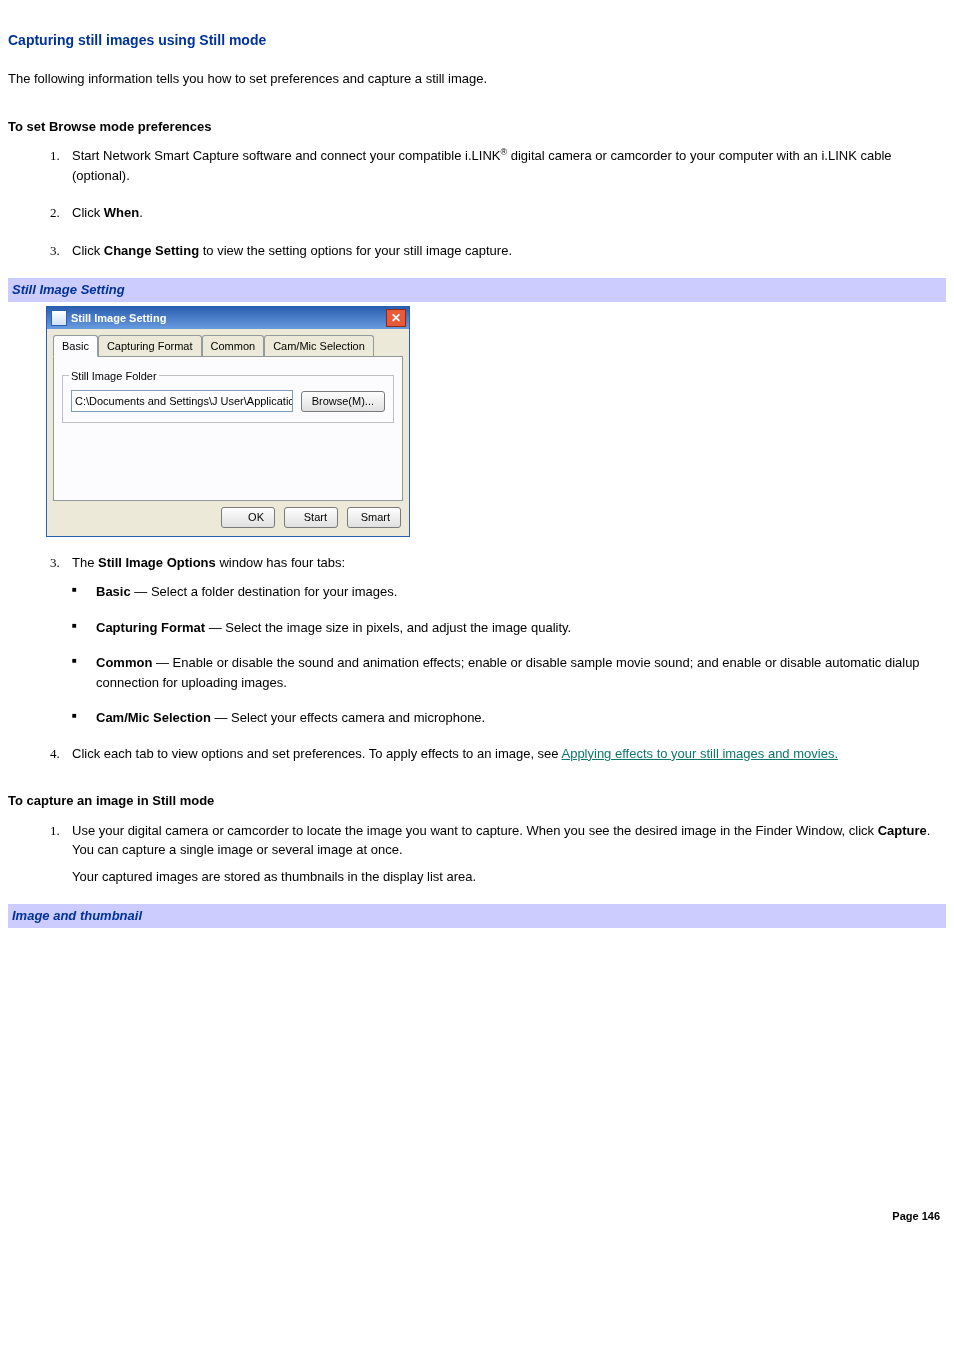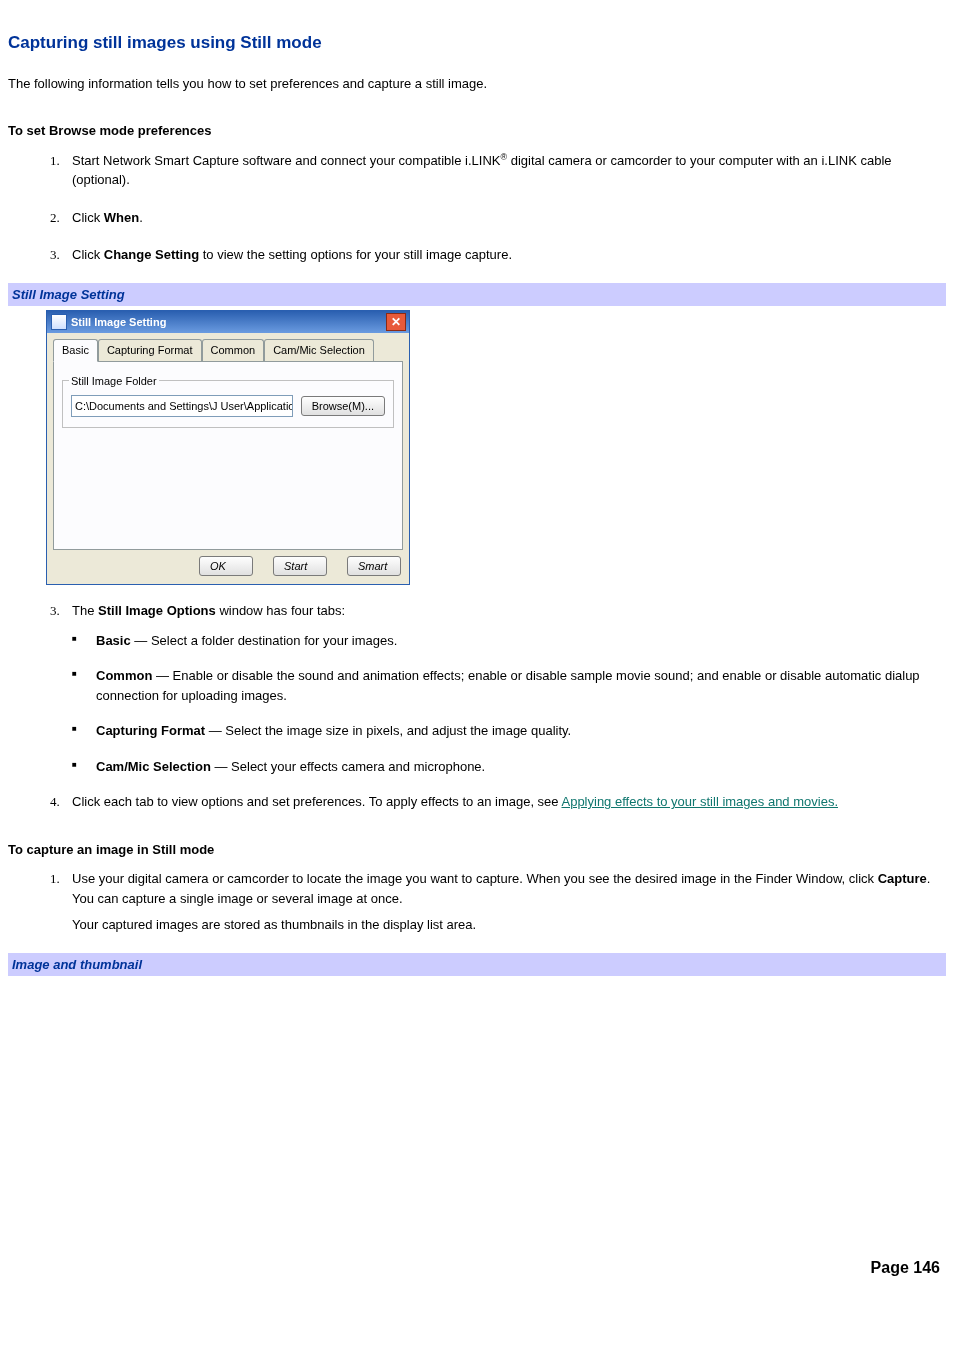--- a/index.html
+++ b/index.html
@@ -7,21 +7,21 @@
     font-size: 13px;
     color: #000;
     margin: 0;
     padding: 10px 8px;
     width: 954px;
     box-sizing: border-box;
     line-height: 1.5;
   }
   h2.section-title {
     color: #003399;
-    font-size: 17px;
+    font-size: 14px;
     font-weight: bold;
     margin: 20px 0 18px 0;
   }
   p { margin: 10px 0 16px 0; }
   .subhead {
     font-weight: bold;
     margin: 28px 0 10px 0;
   }
   ol.steps {
     margin: 8px 0 0 0;
@@ -69,21 +69,21 @@
     padding: 2px 4px;
     margin: 8px 0 4px 0;
   }
   a.inline-link {
     color: #0f766e;
     text-decoration: underline;
   }
   .page-footer {
     text-align: right;
     font-weight: bold;
-    font-size: 16px;
+    font-size: 11px;
     margin-top: 280px;
     padding-right: 6px;
   }
   
   .dlg-wrap { margin: 2px 0 16px 38px; }
   .dlg-window {
     width: 362px;
     border: 1px solid #2a5fb0;
     background: #ece9d8;
     font-family: Tahoma, sans-serif;
@@ -131,21 +131,21 @@
     background: #fcfcfe;
     z-index: 2;
     border-bottom: 1px solid #fcfcfe;
     margin-bottom: -1px;
   }
   .tabpane {
     border: 1px solid #919b9c;
     border-top: none;
     background: #fcfcfe;
     padding: 10px 8px 8px 8px;
-    height: 188px;
+    height: 144px;
     box-sizing: border-box;
   }
   .groupbox {
     border: 1px solid #c0c0c0;
     position: relative;
     padding: 14px 8px 10px 8px;
     margin-top: 8px;
   }
   .groupbox .gb-label {
     position: absolute;
@@ -167,29 +167,28 @@
     white-space: nowrap;
   }
   .btn {
     border: 1px solid #7a7a7a;
     border-radius: 3px;
     background: linear-gradient(#fefefe, #e0e0e0);
     padding: 1px 10px;
     font-size: 11px;
     cursor: pointer;
     min-width: 54px;
-    text-align: left;
+    text-align: right;
     box-sizing: border-box;
   }
   .dlg-buttons {
     display: flex;
     justify-content: flex-end;
-    gap: 20px;
+    gap: 9px;
     padding: 6px 2px 0 2px;
-    font-style: italic;
   }
   .reg-mark {
     font-size: 9px;
     vertical-align: super;
   }
 </style>
 </head>
 <body>
 
 <h2 class="section-title">Capturing still images using Still mode</h2>
@@ -243,22 +242,22 @@
     </div>
   </div>
 </div>
 
 <ol class="steps" style="counter-reset: step 3; margin-top:4px;">
   <li style="list-style:none; counter-increment:none; margin-bottom:10px;">
     <span>The </span><strong>Still Image Options</strong><span> window has four tabs:</span>
 
     <ul class="bullets">
       <li><strong>Basic</strong><span> — Select a folder destination for your images.</span></li>
+      <li><strong>Capturing Format</strong><span> — Select the image size in pixels, and adjust the image quality.</span></li>
       <li><strong>Common</strong><span> — Enable or disable the sound and animation effects; enable or disable sample movie sound; and enable or disable automatic dialup connection for uploading images.</span></li>
-      <li><strong>Capturing Format</strong><span> — Select the image size in pixels, and adjust the image quality.</span></li>
       <li><strong>Cam/Mic Selection</strong><span> — Select your effects camera and microphone.</span></li>
     </ul>
   </li>
   <li>
     <span>Click each tab to view options and set preferences. To apply effects to an image, see </span><a href="#" class="inline-link">Applying effects to your still images and movies.</a>
   </li>
 </ol>
 
 <p class="subhead">To capture an image in Still mode</p>
 

